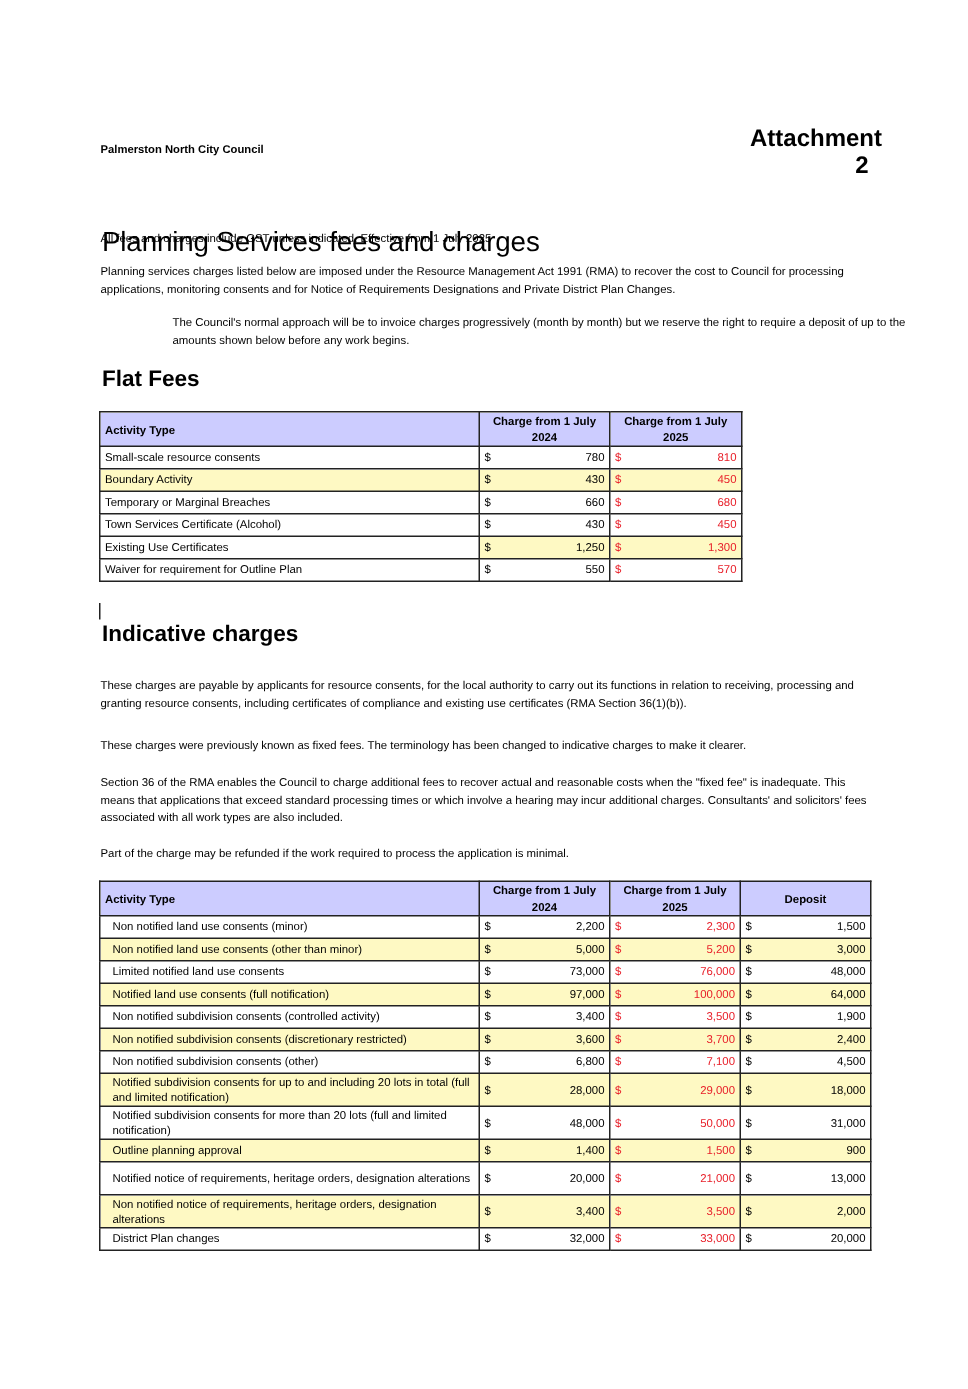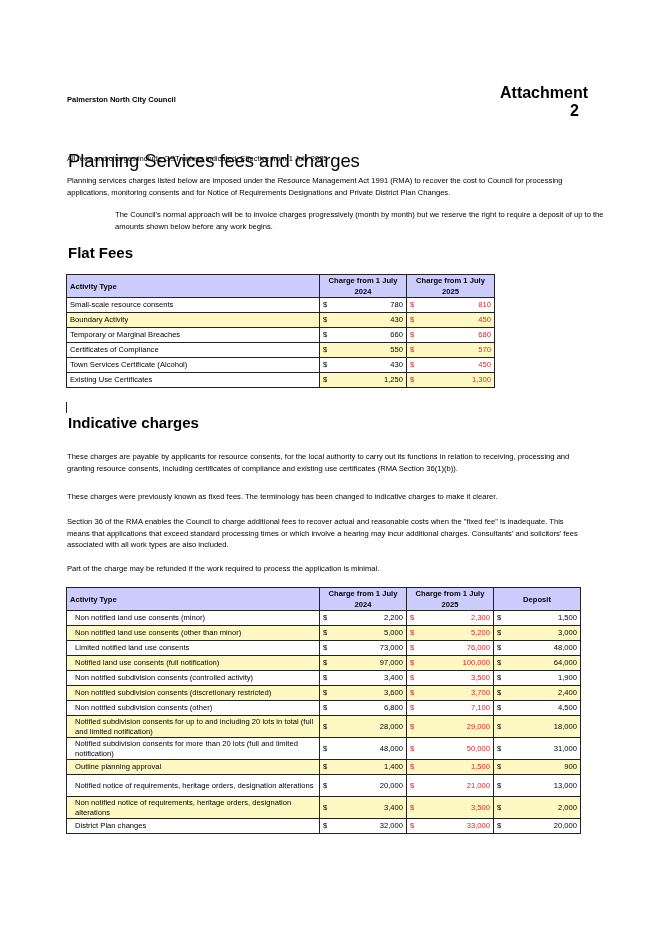--- a/index.html
+++ b/index.html
@@ -91,61 +91,61 @@
           </div>
         </td>
         <td class="new">
           <div class="cell-money">
             <span>$</span>
             <span>680</span>
           </div>
         </td>
       </tr>
       <tr>
-        <td>Certificates of Compliance</td>
-        <td class="gray">
+        <td>Town Services Certificate (Alcohol)</td>
+        <td>
+          <div class="cell-money">
+            <span>$</span>
+            <span>430</span>
+          </div>
+        </td>
+        <td class="new">
+          <div class="cell-money">
+            <span>$</span>
+            <span>450</span>
+          </div>
+        </td>
+      </tr>
+      <tr>
+        <td>Existing Use Certificates</td>
+        <td class="gray">
+          <div class="cell-money">
+            <span>$</span>
+            <span>1,250</span>
+          </div>
+        </td>
+        <td class="gray new">
+          <div class="cell-money">
+            <span>$</span>
+            <span>1,300</span>
+          </div>
+        </td>
+      </tr>
+      <tr>
+        <td>Waiver for requirement for Outline Plan</td>
+        <td>
           <div class="cell-money">
             <span>$</span>
             <span>550</span>
           </div>
         </td>
-        <td class="gray new">
+        <td class="new">
           <div class="cell-money">
             <span>$</span>
             <span>570</span>
-          </div>
-        </td>
-      </tr>
-      <tr>
-        <td>Town Services Certificate (Alcohol)</td>
-        <td>
-          <div class="cell-money">
-            <span>$</span>
-            <span>430</span>
-          </div>
-        </td>
-        <td class="new">
-          <div class="cell-money">
-            <span>$</span>
-            <span>450</span>
-          </div>
-        </td>
-      </tr>
-      <tr>
-        <td>Existing Use Certificates</td>
-        <td class="gray">
-          <div class="cell-money">
-            <span>$</span>
-            <span>1,250</span>
-          </div>
-        </td>
-        <td class="gray new">
-          <div class="cell-money">
-            <span>$</span>
-            <span>1,300</span>
           </div>
         </td>
       </tr>
     </tbody>
 </table>
 <div class="abs stub"></div>
 
 <div class="abs h2" style="top:414px;">Indicative charges</div>
 
 <div class="abs para" style="top:451px;">These charges are payable by applicants for resource consents, for the local authority to carry out its functions in relation to receiving, processing and granting resource consents, including certificates of compliance and existing use certificates (RMA Section 36(1)(b)).</div>

